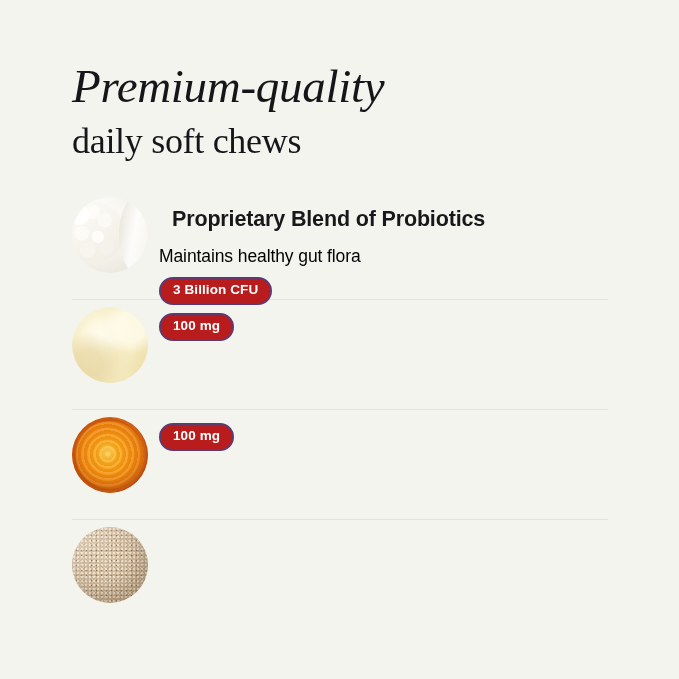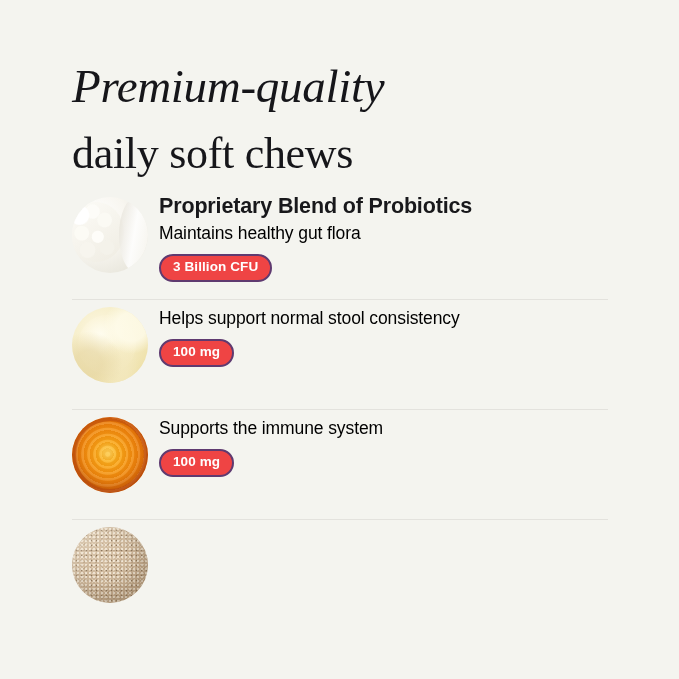--- a/index.html
+++ b/index.html
@@ -35,22 +35,22 @@
   .headline-line1 {
     display: block;
     font-style: italic;
     font-weight: 400;
     font-size: 47px;
   }
   .headline-line2 {
     display: block;
     font-style: normal;
     font-weight: 400;
-    font-size: 44px;
-    margin-top: 16px;
+    font-size: 36px;
+    margin-top: 8px;
   }
 
   
   .ingredient-list {
     position: absolute;
     left: 72px;
     top: 190px;
     width: 536px;
   }
   .ingredient-row {
@@ -193,35 +193,35 @@
     padding-top: 4px;
     flex: 1;
     min-width: 0;
   }
   .ingredient-title {
     font-size: 21.5px;
     font-weight: 700;
     color: #18181b;
     letter-spacing: -0.15px;
     line-height: 1.18;
-    margin: 0;
+    margin: 13px;
   }
   .ingredient-desc {
     font-size: 17.5px;
     font-weight: 400;
     color: #000000;
     line-height: 1.3;
     margin: 3px 0 0 0;
     letter-spacing: -0.1px;
   }
   .ingredient-badge {
     display: inline-block;
     margin-top: 9px;
     padding: 3px 12px 4px 12px;
-    background: #ef4444;
+    background: #b91c1c;
     border: 2px solid #5f3a70;
     border-radius: 999px;
     color: #ffffff;
     font-size: 13.5px;
     font-weight: 700;
     letter-spacing: 0.1px;
     line-height: 1.25;
     white-space: nowrap;
   }
 </style>
@@ -246,31 +246,29 @@
         <p class="ingredient-desc">Maintains healthy gut flora</p>
         <span class="ingredient-badge">3 Billion CFU</span>
       </div>
     </div>
 
     <div class="ingredient-row">
       <div class="swatch-wrap">
         <span class="swatch sw-gos"></span>
       </div>
       <div class="ingredient-body">
-        <p class="ingredient-desc">Helps support normal stool consistency</p>
         <span class="ingredient-badge">100 mg</span>
       </div>
     </div>
 
     <div class="ingredient-row">
       <div class="swatch-wrap">
         <span class="swatch sw-fos"></span>
       </div>
       <div class="ingredient-body">
-        <p class="ingredient-desc">Supports the immune system</p>
         <span class="ingredient-badge">100 mg</span>
       </div>
     </div>
 
     <div class="ingredient-row">
       <div class="swatch-wrap">
         <span class="swatch sw-yeast"></span>
       </div>
       <div class="ingredient-body">
       </div>

